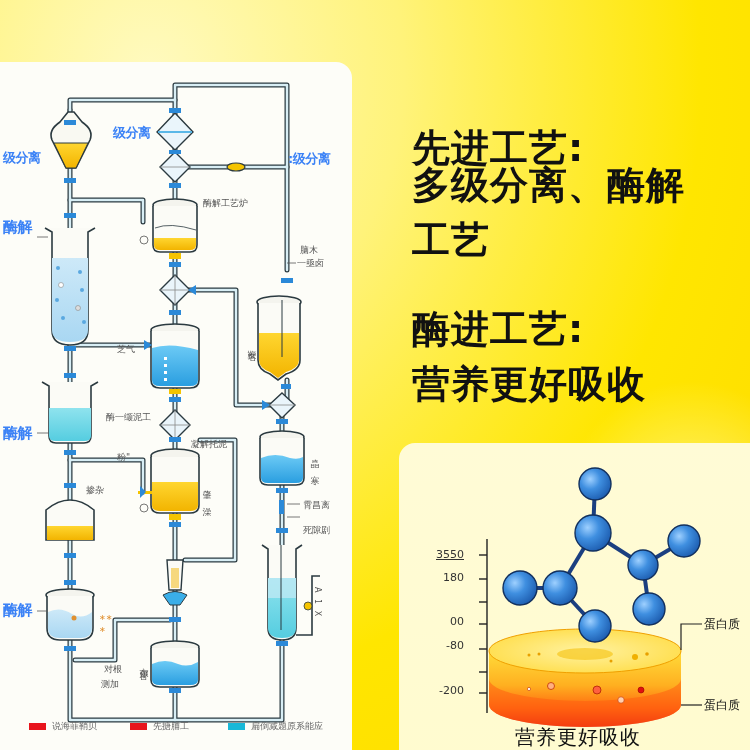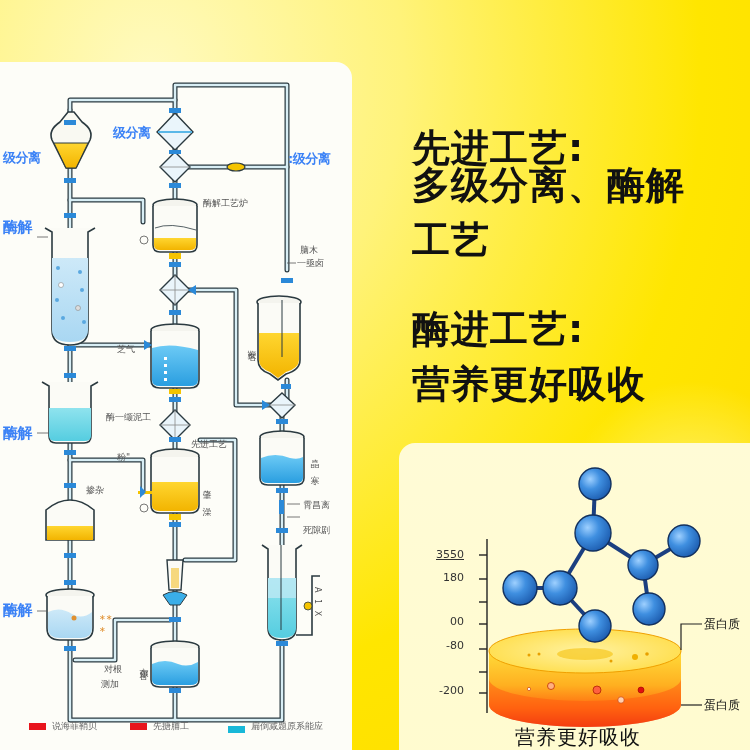--- a/index.html
+++ b/index.html
@@ -286,39 +286,39 @@
 <span class="lbl" style="left:3px;top:601px;font-size:15px;">酶解</span>
 
 <span class="small-lbl" style="left:203px;top:197px;">酶解工艺炉</span>
 <span class="small-lbl" style="left:300px;top:244px;">脑木</span>
 <span class="small-lbl" style="left:297px;top:257px;">一亟卤</span>
 <span class="vert-lbl" style="left:245px;top:343px;">鞭名</span>
 <span class="small-lbl" style="left:117px;top:343px;">芝气</span>
 <span class="small-lbl" style="left:106px;top:402px;margin-top:9px;">酶一缬泥工</span>
 <span class="small-lbl" style="left:117px;top:451px;">粉"</span>
 <span class="small-lbl" style="left:86px;top:484px;">掺杂</span>
-<span class="small-lbl" style="left:191px;top:438px;">先进工艺</span>
+<span class="small-lbl" style="left:191px;top:438px;">凝解托泥</span>
 <span class="vert-lbl" style="left:308px;top:452px;">晶 · 寒</span>
 <span class="vert-lbl" style="left:200px;top:483px;">肇 · 澡</span>
 <span class="small-lbl" style="left:303px;top:499px;">霄昌离</span>
 <span class="small-lbl" style="left:303px;top:512px;margin-top:12px;">死隙剧</span>
 <span class="small-lbl" style="left:104px;top:663px;">对根</span>
 <span class="small-lbl" style="left:101px;top:678px;">测加</span>
 <span class="vert-lbl" style="left:137px;top:660px;">市尔皆</span>
 <span class="vert-lbl" style="left:313px;top:587px;font-size:8px;">A 1 X</span>
 
 <div class="legend" style="left:29px;">
   <span class="sw" style="background:#e8141c;"></span>
   <span>说海菲鞘贝</span>
 </div>
 <div class="legend" style="left:130px;">
   <span class="sw" style="background:#e8141c;"></span>
   <span>先搪脯工</span>
 </div>
-<div class="legend" style="left:228px;align-items:flex-end;">
+<div class="legend" style="left:228px;">
   <span class="sw" style="background:#18b8d8;"></span>
   <span>扁倒减题原系能应</span>
 </div>
 
 <div class="headline" style="top:106px;margin-top:18px;">先进工艺:</div>
 <div class="headline" style="top:161px;">多级分离、酶解</div>
 <div class="headline" style="top:216px;">工艺</div>
 <div class="headline" style="top:305px;">酶进工艺:</div>
 <div class="headline" style="top:360px;">营养更好吸收</div>
 

